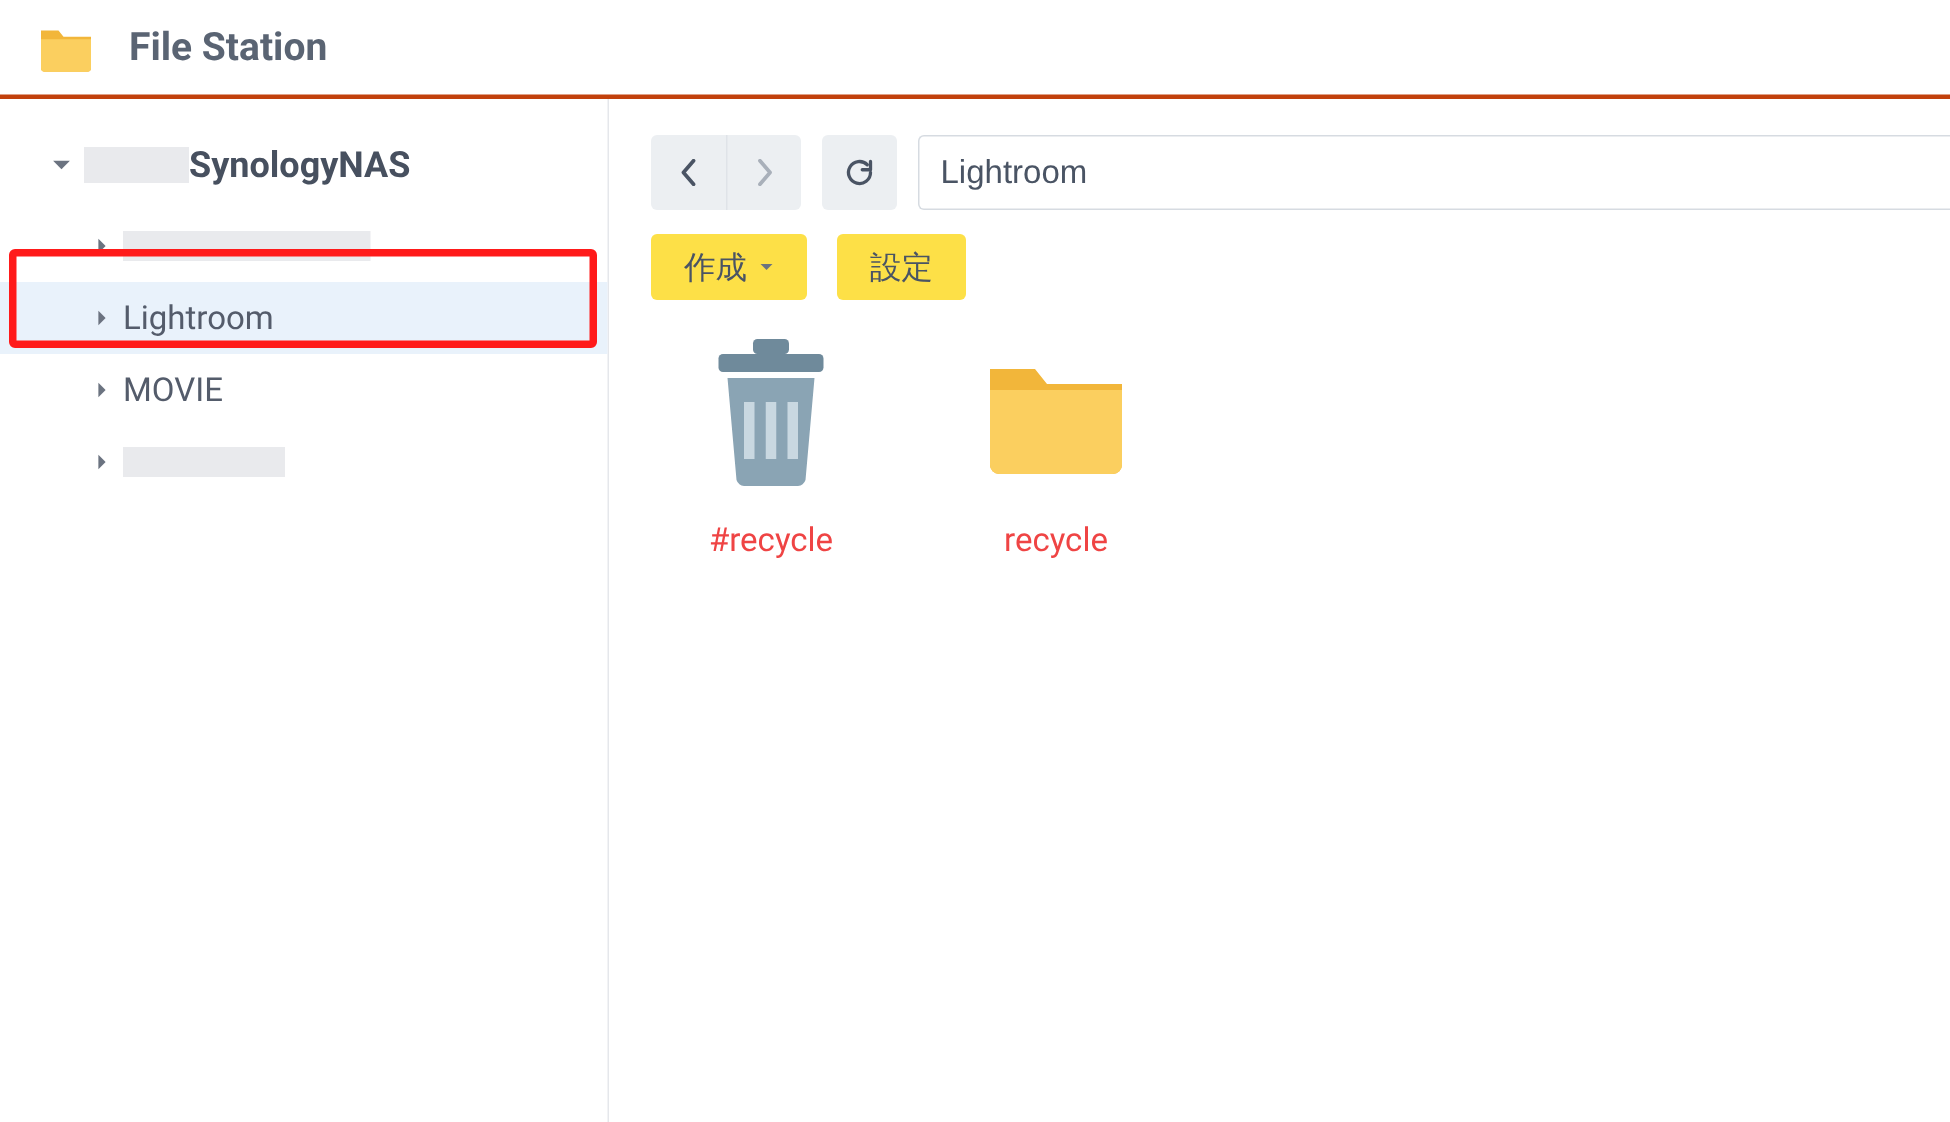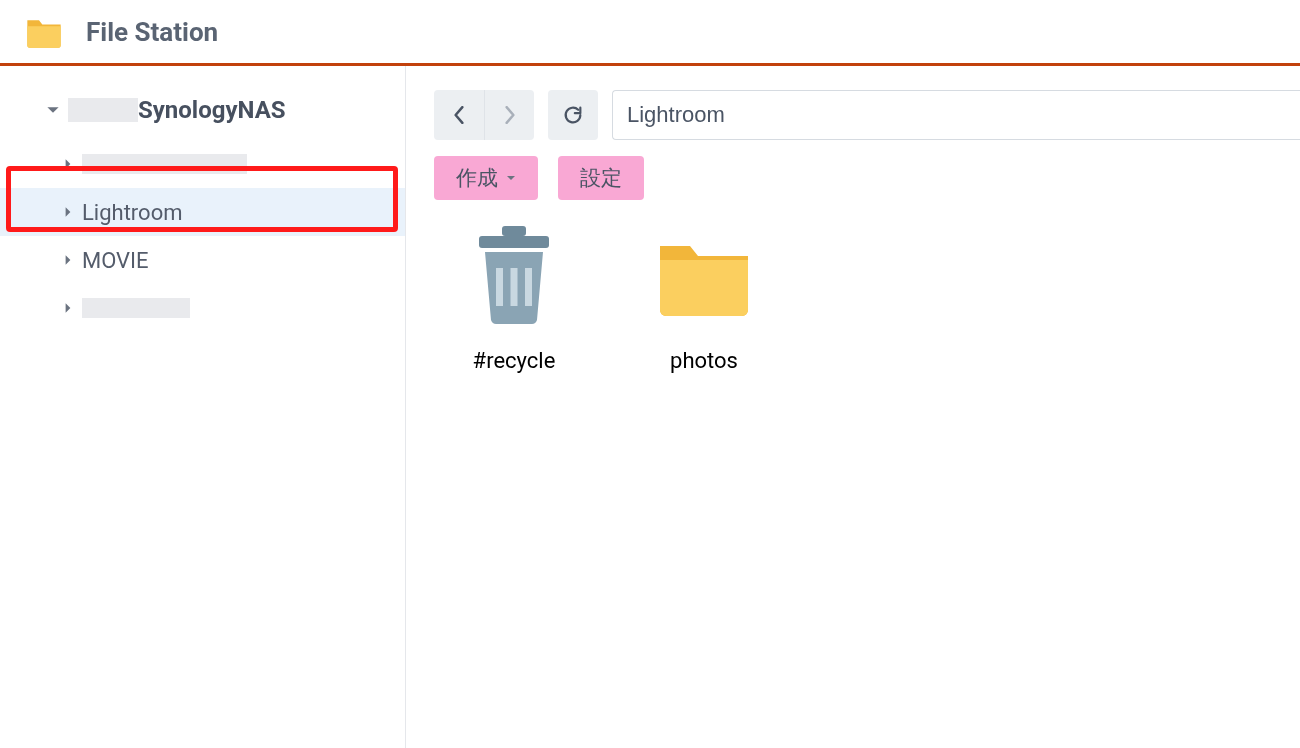--- a/index.html
+++ b/index.html
@@ -48,21 +48,20 @@
 
   
   .tree-root {
     display: flex;
     align-items: center;
     padding-left: 34px;
     height: 40px;
     font-size: 24px;
     font-weight: 700;
     color: #47505f;
-    margin-left: 12px;
   }
   .tree-root .caret-down {
     margin-right: 8px;
   }
   .tree-root .redact-root {
     width: 70px; height: 24px;
     background: #e9eaed;
     margin-right: 0px;
   }
   .tree-children {
@@ -134,21 +133,21 @@
     padding: 0 14px;
     outline: none;
   }
 
   .toolbar-row2 {
     display: flex;
     gap: 20px;
   }
   .action-btn {
     height: 44px;
-    background: #f9a8d4;
+    background: #fde047;
     border-radius: 4px;
     display: flex;
     align-items: center;
     padding: 0 22px;
     font-size: 21px;
     color: #4a5464;
     cursor: pointer;
     white-space: nowrap;
     gap: 8px;
   }
@@ -167,21 +166,21 @@
     align-items: center;
     cursor: pointer;
   }
   .file-icon-slot {
     width: 100px; height: 100px;
     display:flex; align-items:flex-end; justify-content:center;
   }
   .file-label {
     margin-top: 24px;
     font-size: 22px;
-    color: #000000;
+    color: #ef4444;
     text-align: center;
   }
 
   
   svg { display:block; }
 </style>
 </head>
 <body>
 
 <div class="titlebar">
@@ -305,19 +304,19 @@
         <span class="file-label">#recycle</span>
       </div>
 
       <div class="file-item">
         <span class="file-icon-slot">
           <svg width="100" height="90" viewBox="0 0 100 90">
             <path d="M6 12 h30 l8 10 h50 v54 a6 6 0 0 1 -6 6 H12 a6 6 0 0 1 -6 -6 Z" fill="#f2b63a"></path>
             <path d="M6 26 h88 v50 a6 6 0 0 1 -6 6 H12 a6 6 0 0 1 -6 -6 Z" fill="#fbcf5f"></path>
           </svg>
         </span>
-        <span class="file-label">photos</span>
+        <span class="file-label">recycle</span>
       </div>
 
     </div>
 
   </div>
 </div>
 
 </body></html>

